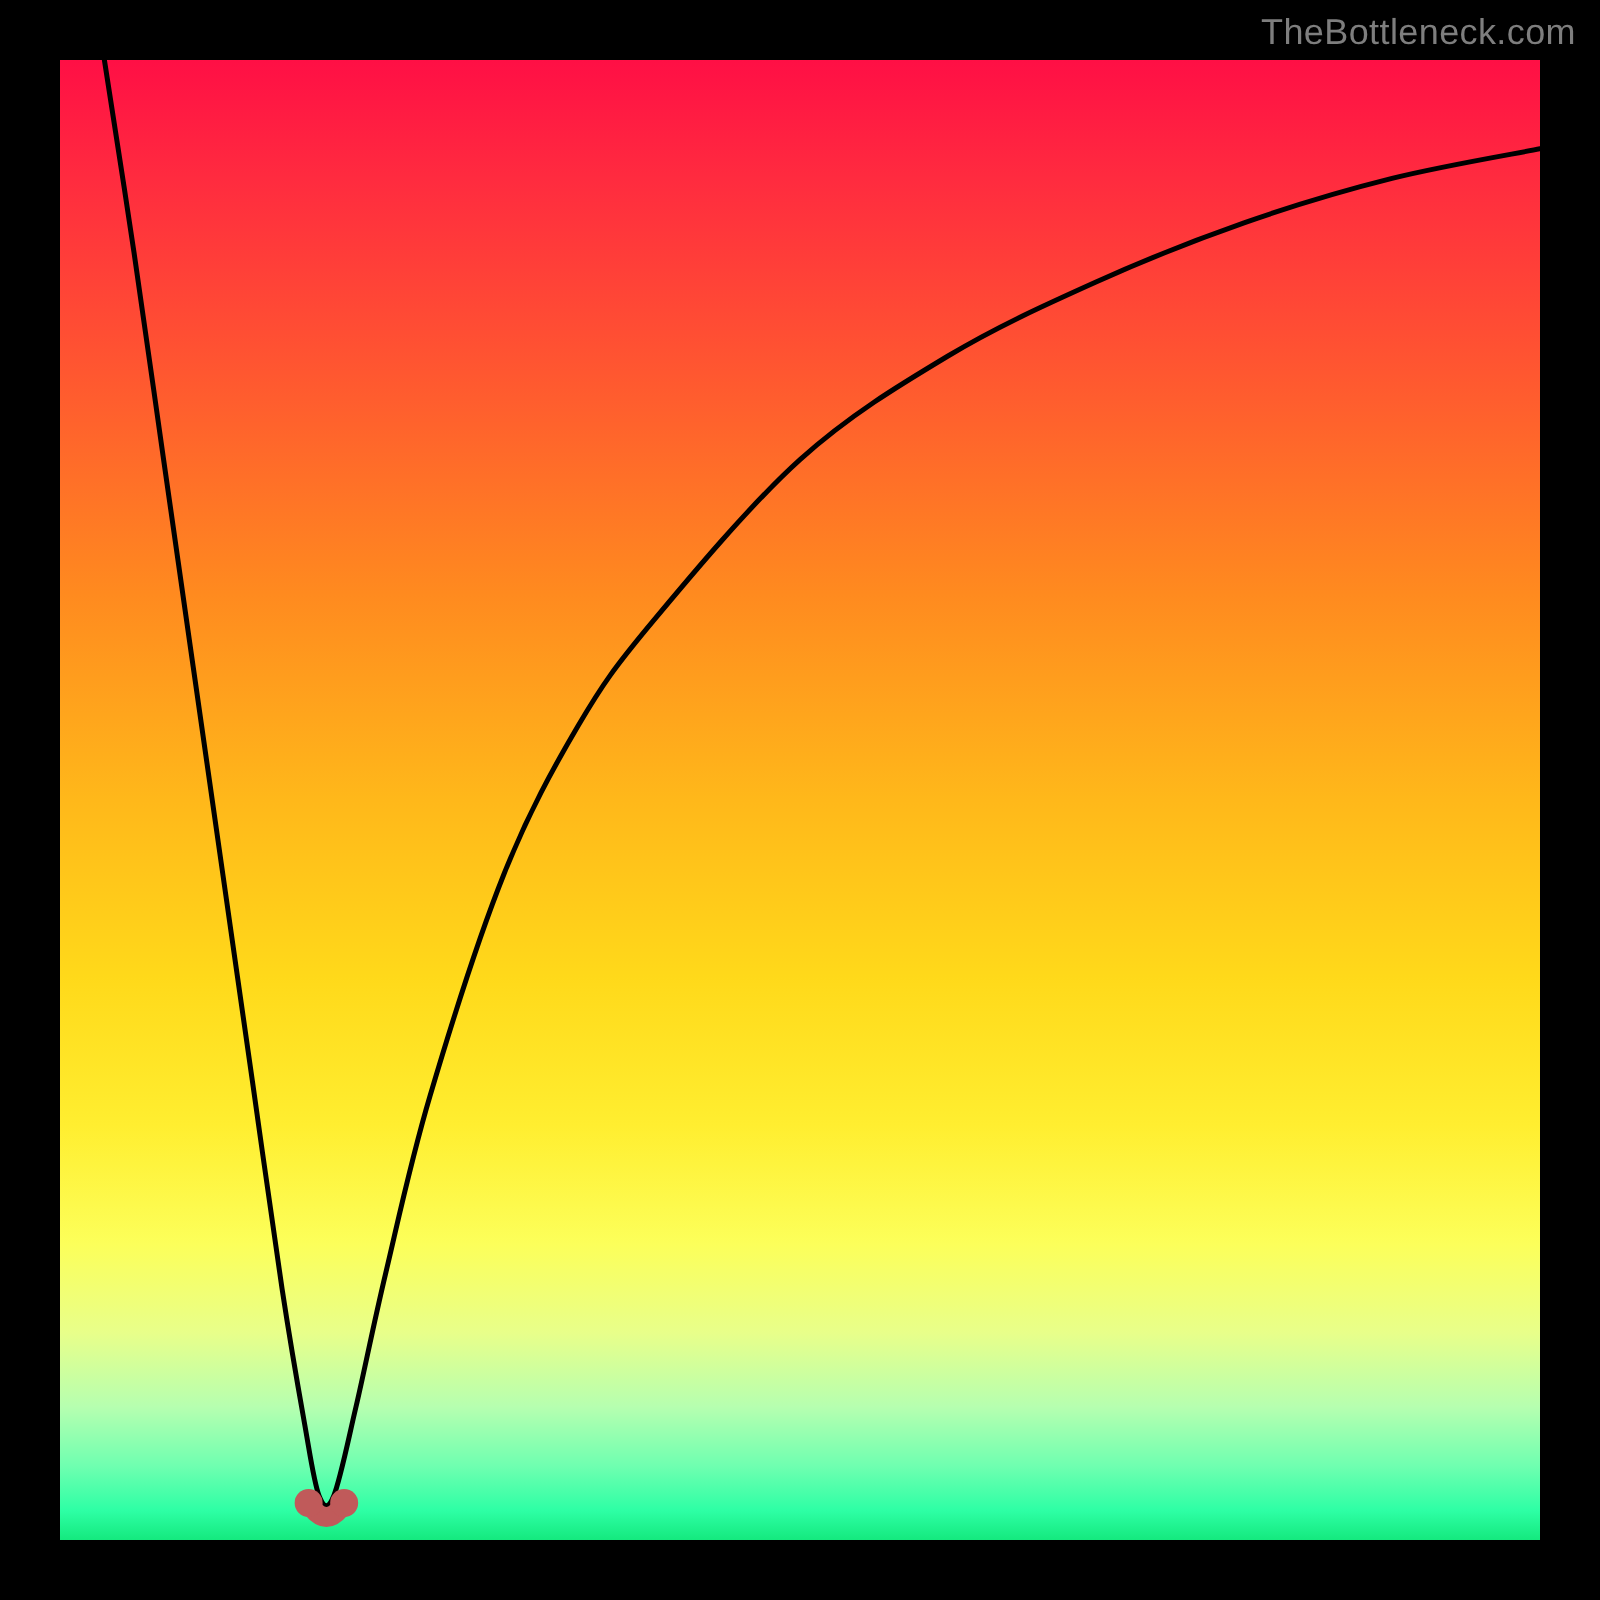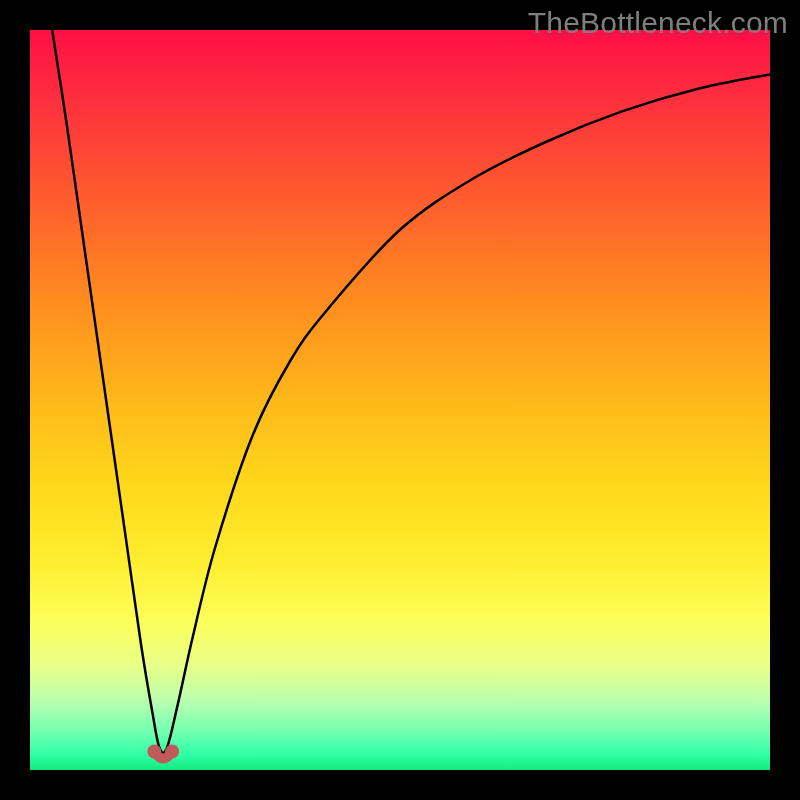--- a/index.html
+++ b/index.html
@@ -46,21 +46,21 @@
     left: 0;
     top: 0;
     width: 740px;
     height: 740px;
   }
   .watermark {
     position: absolute;
     top: 6px;
     right: 12px;
     color: #7e7e7e;
-    font-size: 30px;
+    font-size: 18px;
     font-weight: 500;
     letter-spacing: 0.2px;
   }
 </style>
 </head>
 <body>
 
 <div class="outer">
   <div class="plot-area">
     <svg class="curve" viewBox="0 0 740 740" preserveAspectRatio="none">

